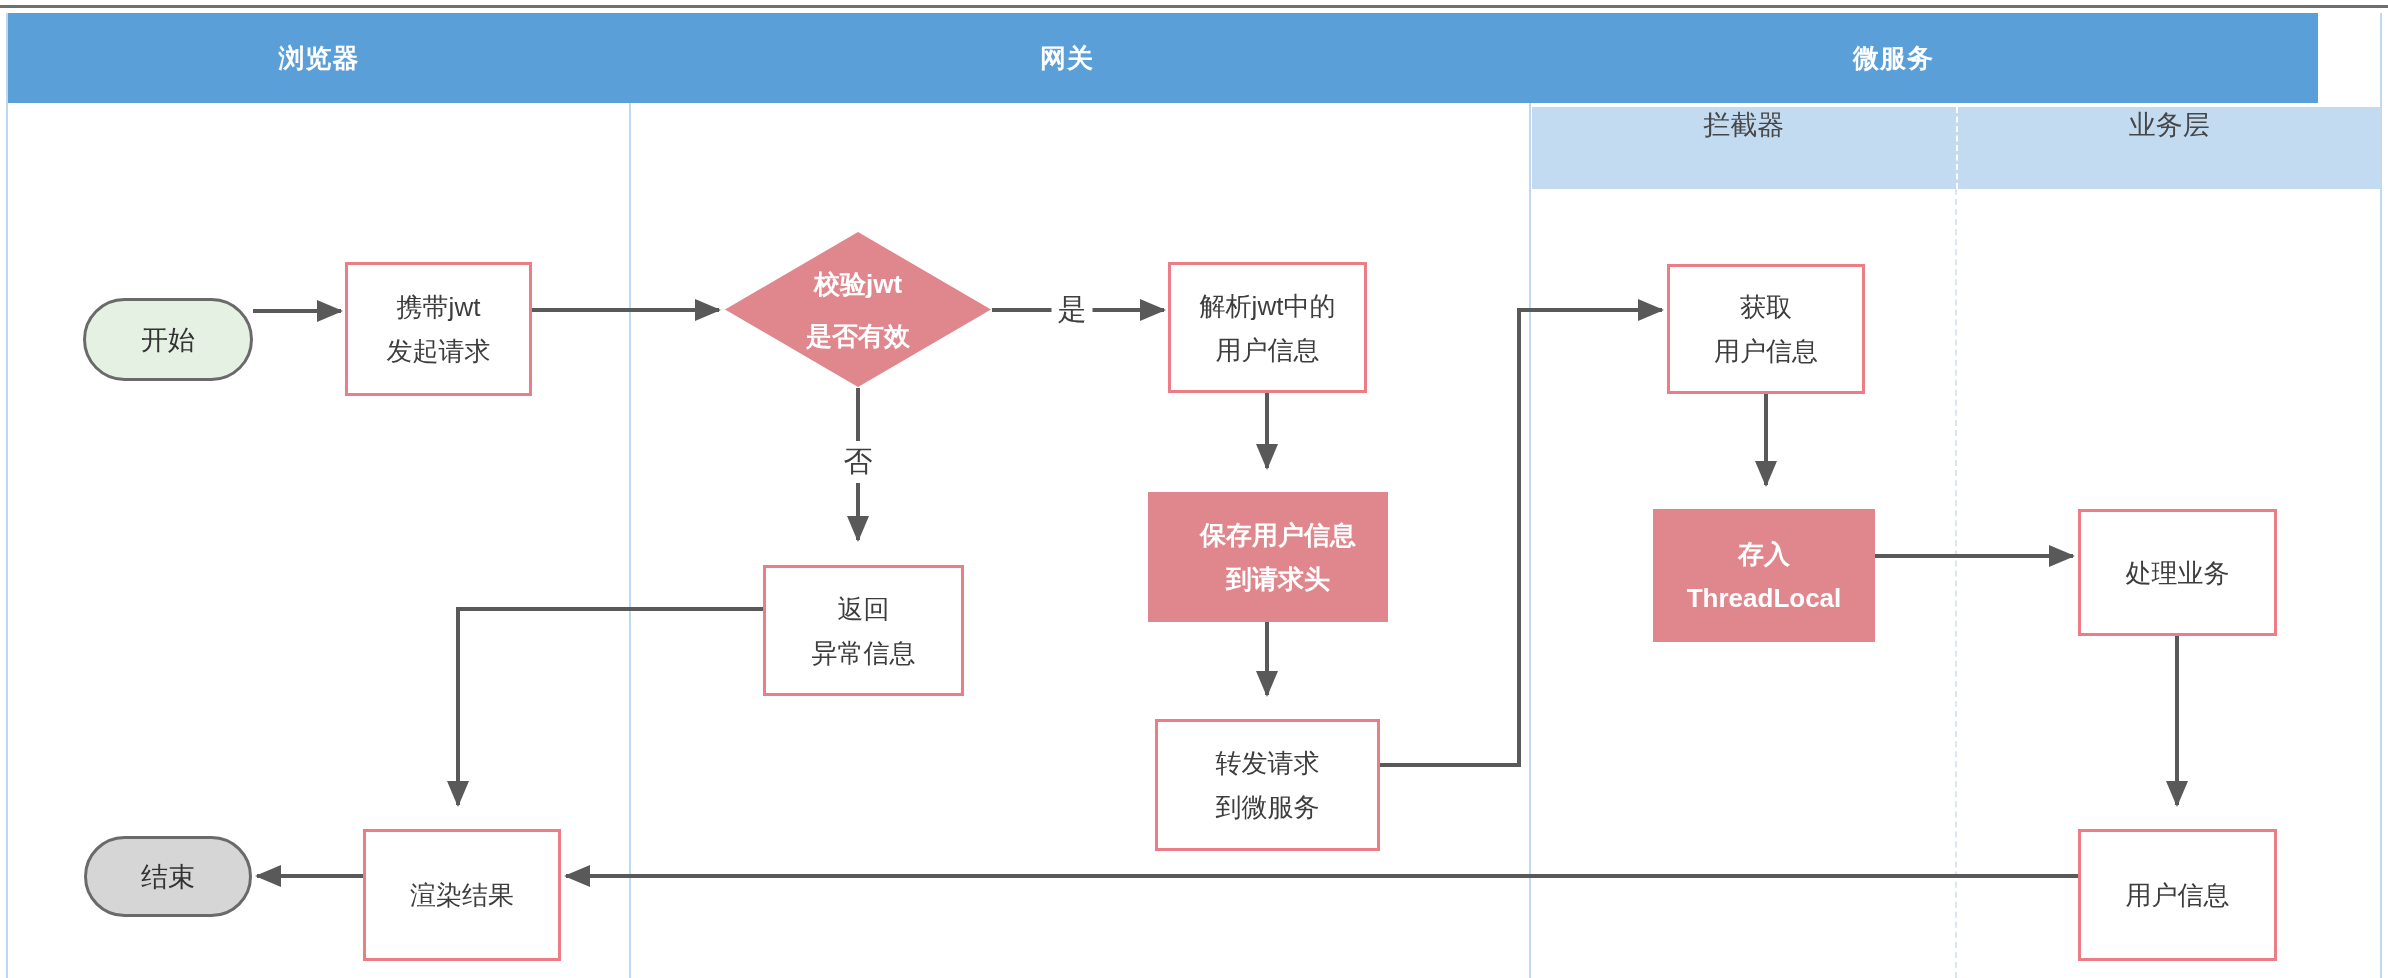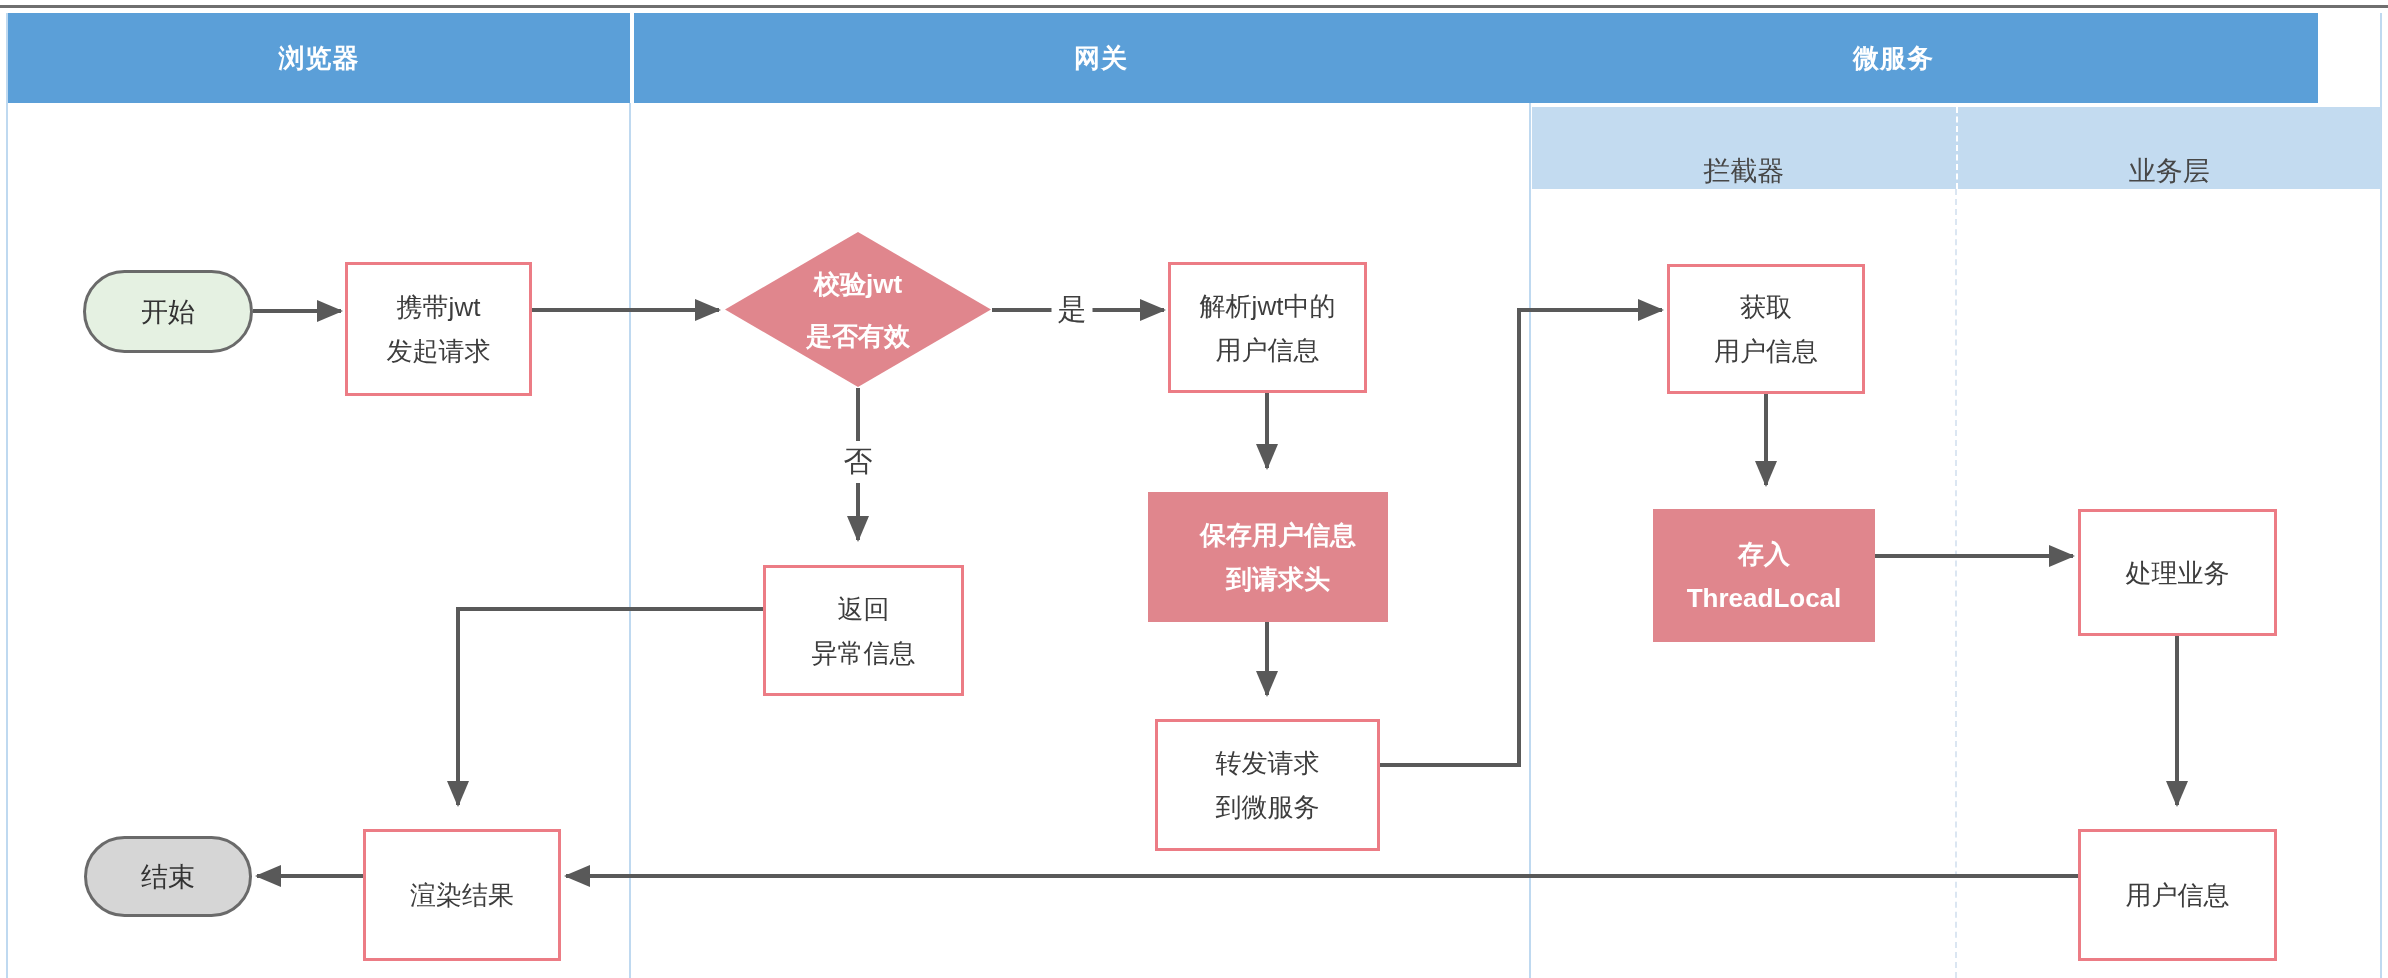--- a/index.html
+++ b/index.html
@@ -11,35 +11,35 @@
   .edge-line-v{position:absolute;width:2px;background:#bfd9f0;}
   .lane-header{
     position:absolute;top:13px;height:90px;background:#5b9fd8;color:#ffffff;
     display:flex;align-items:center;justify-content:center;
     font-size:26px;font-weight:bold;letter-spacing:1px;
   }
   .subheader{
     position:absolute;left:1532px;top:107px;width:849px;height:82px;background:#c3dbf0;
     display:flex;color:#474747;font-size:27px;
   }
-  .subheader .cell{flex:1;display:flex;align-items:flex-end;justify-content:center;}
+  .subheader .cell{flex:1;display:flex;align-items:flex-start;justify-content:center;}
   .subheader .cell.second{border-left:2px dashed #ffffff;}
   .lane-div{position:absolute;top:103px;bottom:0;width:2px;background:#bfd9f0;}
   .sublane-div{position:absolute;top:189px;bottom:0;width:0;border-left:2px dashed #dbe6f2;}
   .node{
     position:absolute;display:flex;flex-direction:column;align-items:center;justify-content:center;
     text-align:center;font-size:26px;line-height:44px;background:#ffffff;
     border:3px solid #ec7c85;box-sizing:border-box;margin-top:19px;
   }
   .node.red-fill{background:#e0868d;border:none;color:#ffffff;font-weight:bold;}
   .pill{
     position:absolute;display:flex;align-items:center;justify-content:center;
     font-size:27px;color:#333333;border:3px solid #6a6a6a;box-sizing:border-box;
   }
-  .pill.start{background:#e5f1e2;border-radius:44px;}
+  .pill.start{background:#e5f1e2;border-radius:44px;margin-top:28px;}
   .pill.end{background:#d6d6d6;border-radius:42px;}
   .diamond{
     position:absolute;left:725px;top:232px;width:266px;height:155px;
     background:#e0868d;color:#ffffff;font-weight:bold;
     clip-path:polygon(50% 0,100% 50%,50% 100%,0 50%);
     display:flex;flex-direction:column;align-items:center;justify-content:center;
     text-align:center;font-size:26px;line-height:40px;gap:12px;
   }
   .connectors{position:absolute;left:0;top:0;width:2388px;height:978px;pointer-events:none;}
   .edge-label{
@@ -52,21 +52,21 @@
 
 <div class="canvas">
 
   <div class="top-line"></div>
   <div class="edge-line-v" style="left:6px;top:13px;bottom:0;"></div>
   <div class="edge-line-v" style="left:2380px;top:13px;bottom:0;"></div>
 
   <div class="lane-header" style="left:8px;width:622px;">
     <span>浏览器</span>
   </div>
-  <div class="lane-header" style="left:634px;width:894px;padding-left:20px;">
+  <div class="lane-header" style="left:600px;width:894px;padding-left:20px;">
     <span>网关</span>
   </div>
   <div class="lane-header" style="left:1469px;width:849px;">
     <span>微服务</span>
   </div>
 
   <div class="subheader">
     <div class="cell">
       <span>拦截器</span>
     </div>

